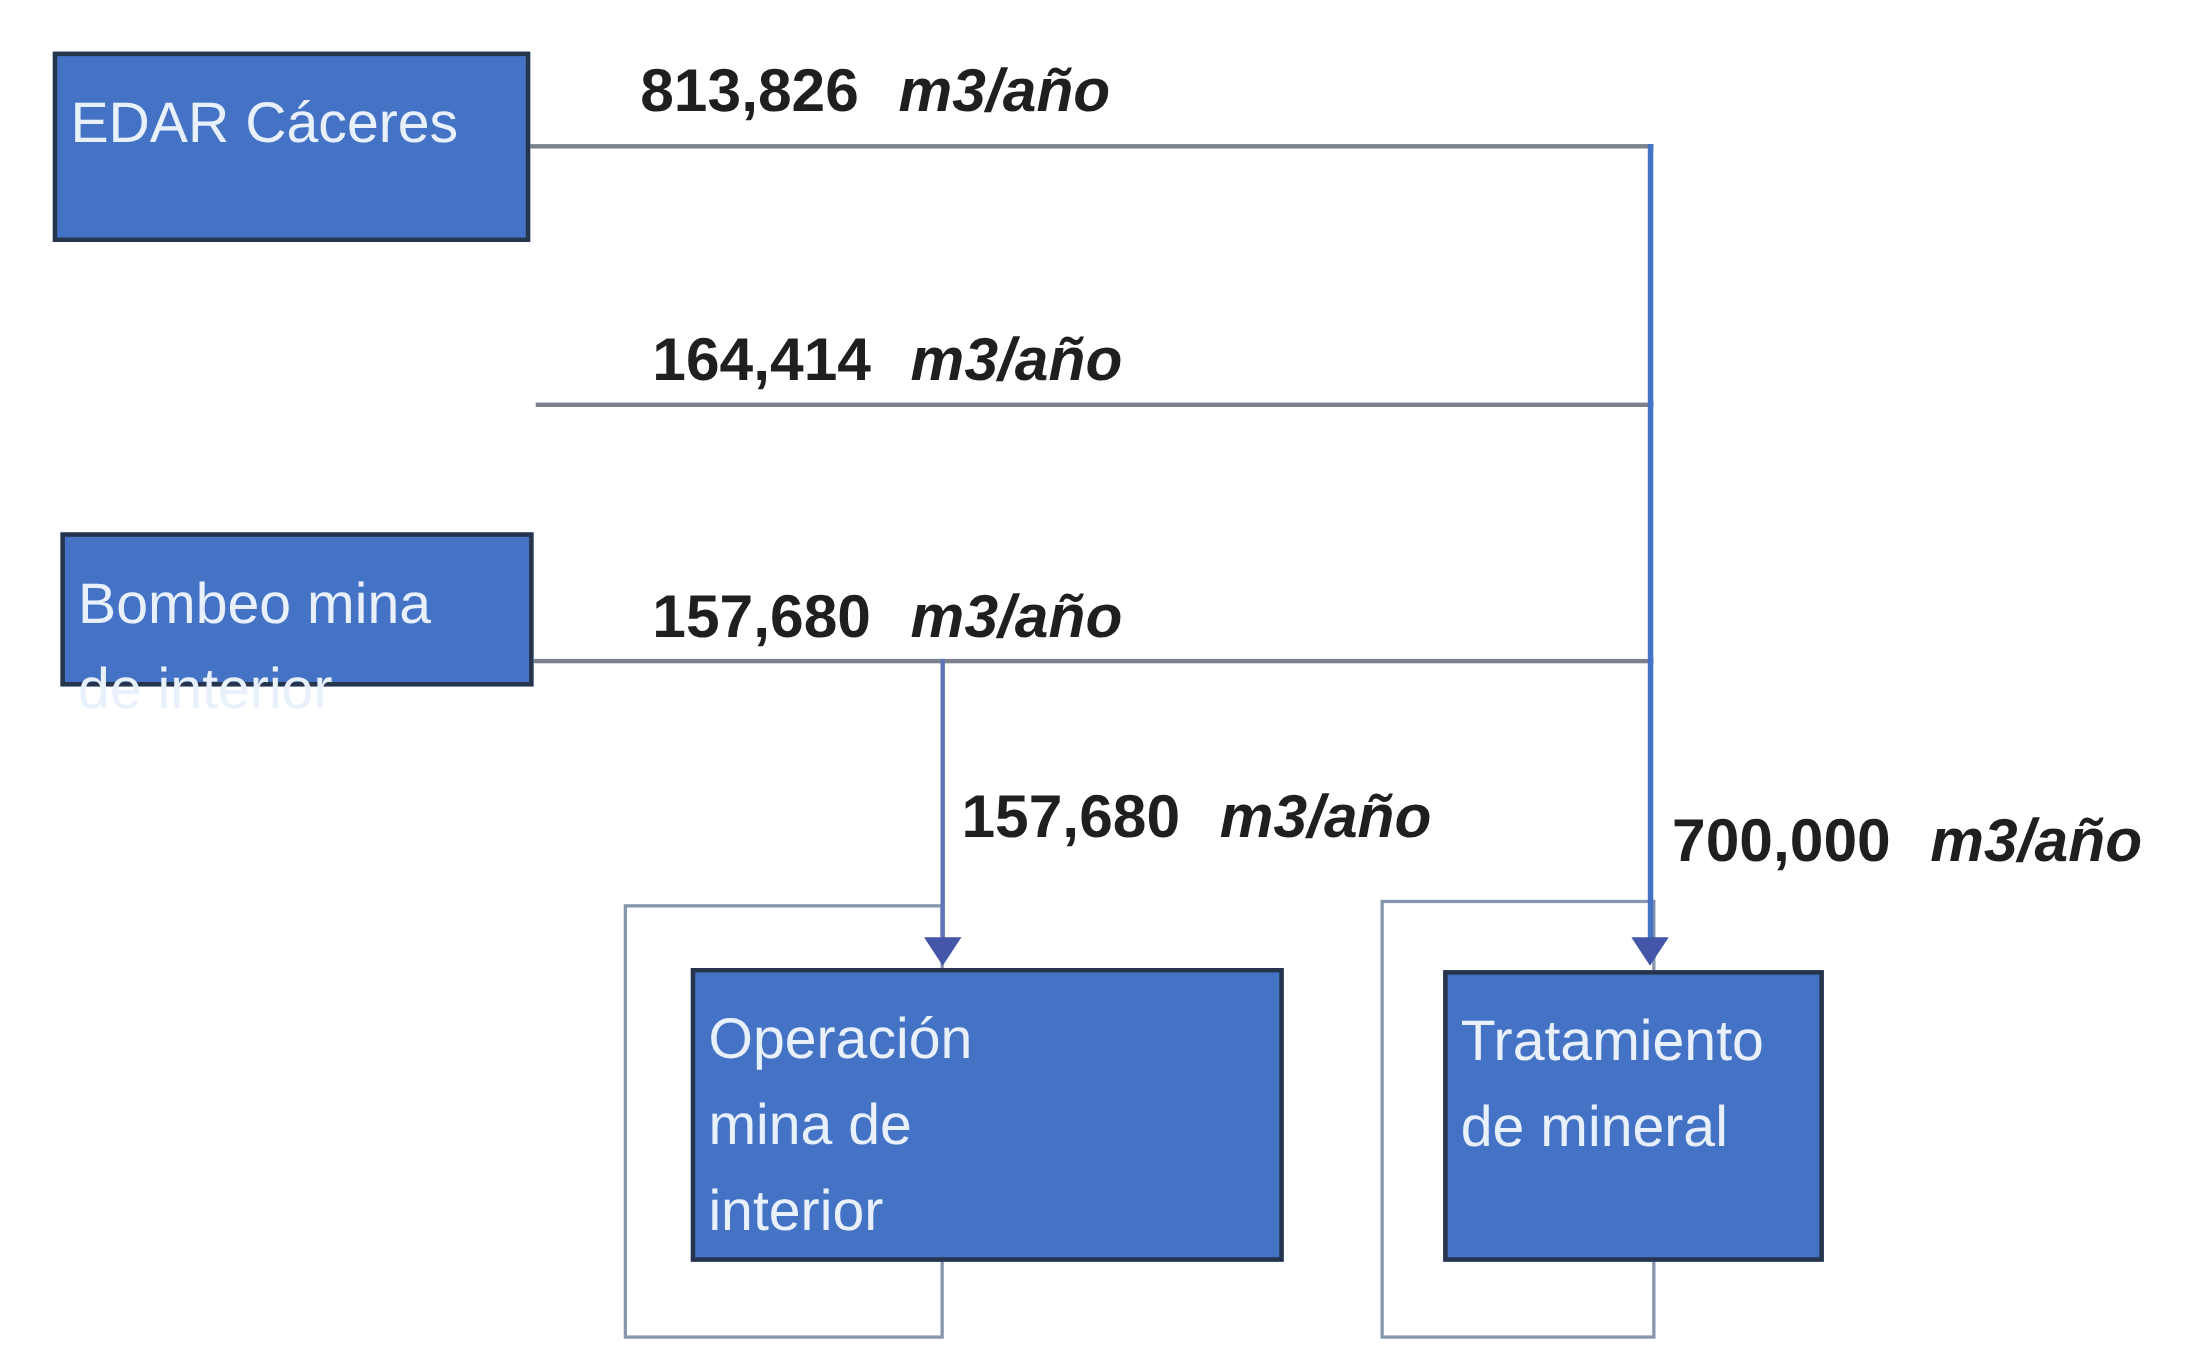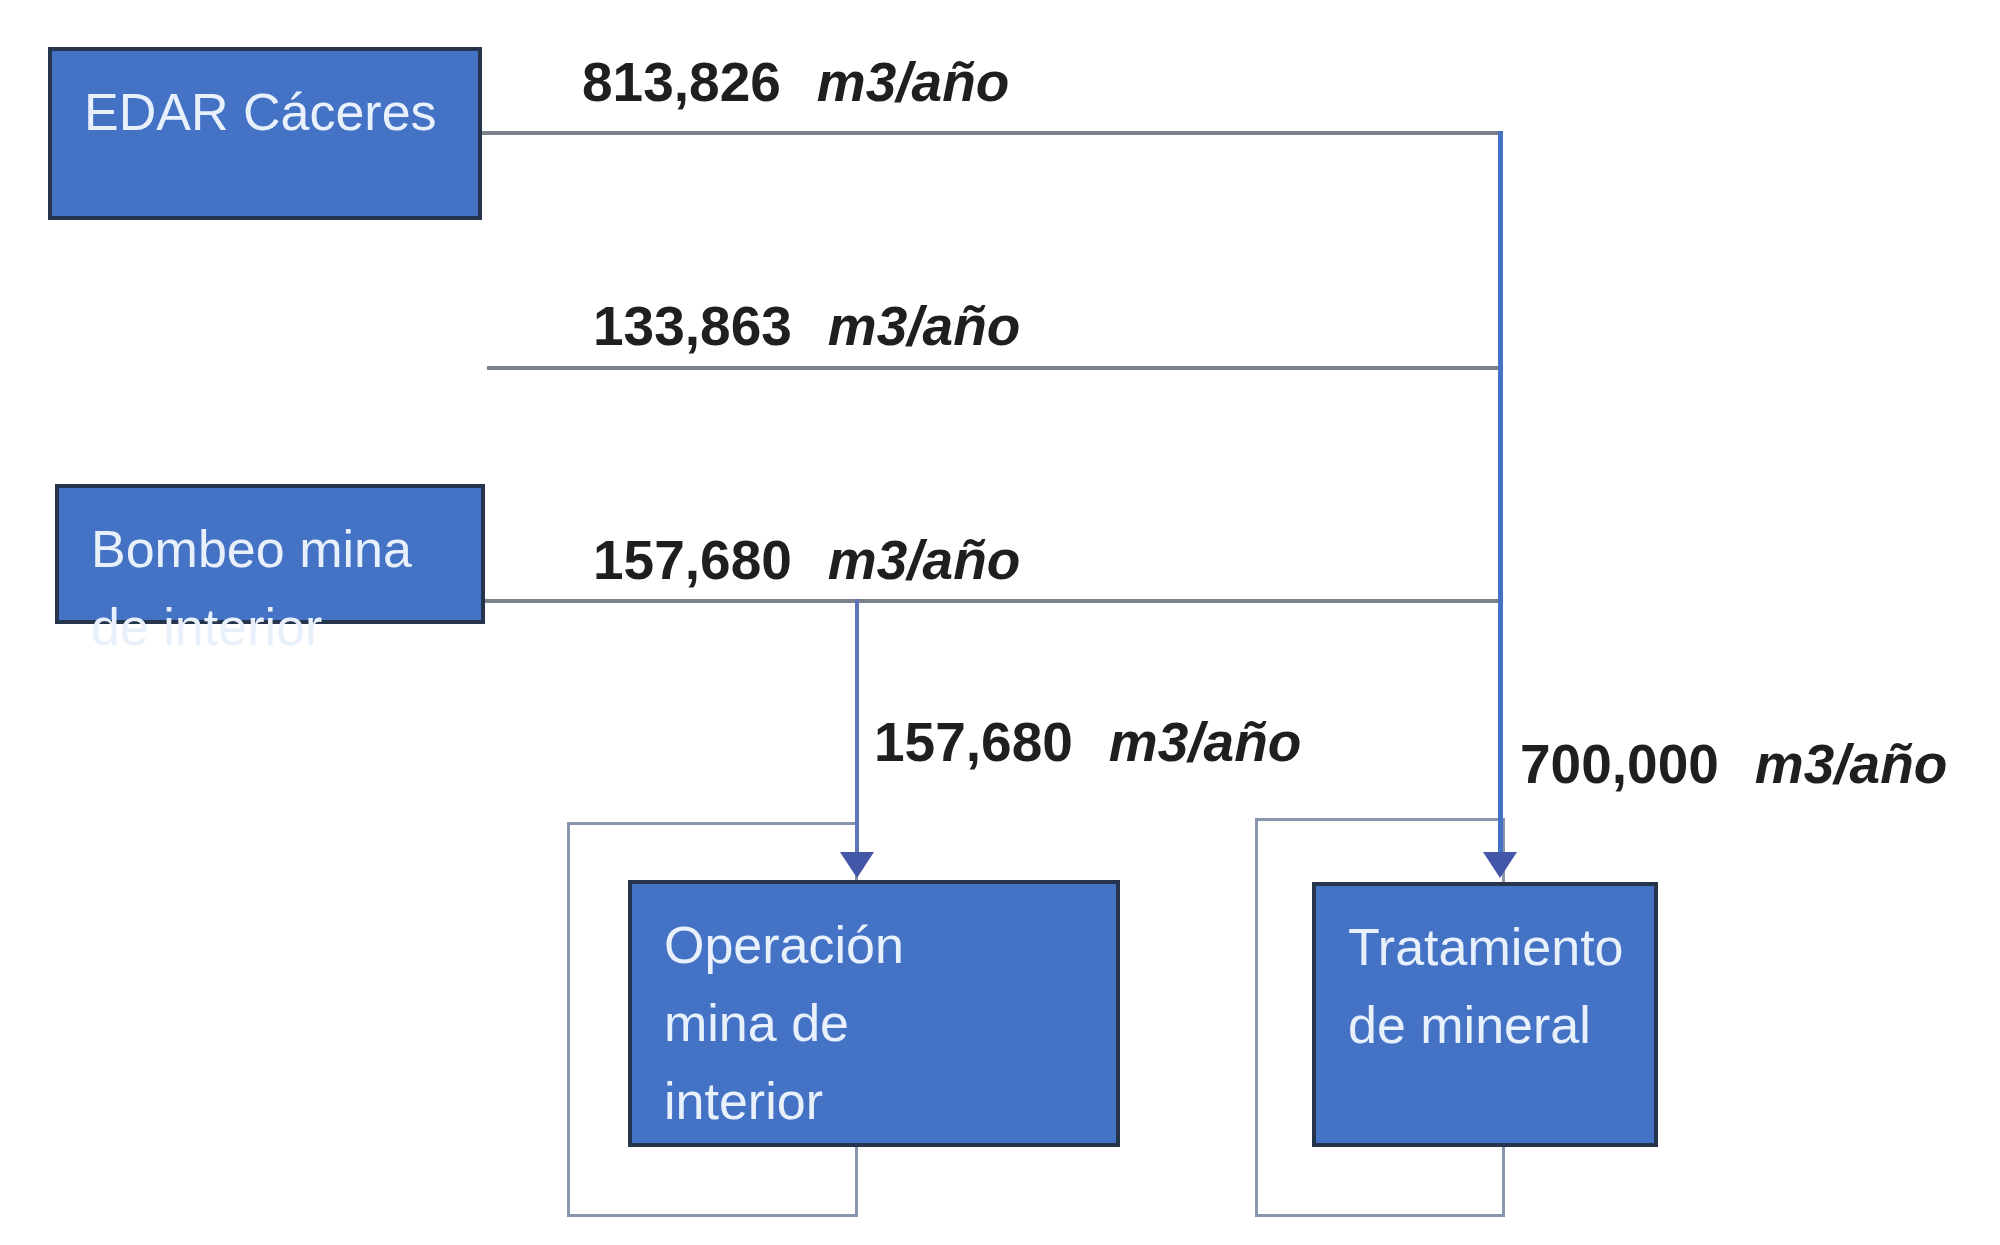--- a/index.html
+++ b/index.html
@@ -27,21 +27,21 @@
     overflow:hidden;
   }
   .node{
     position:absolute;
     box-sizing:border-box;
     background:var(--node-fill);
     border:4px solid var(--node-border);
     color:var(--node-text);
     font-size:52px;
     line-height:78px;
-    padding:22px 10px 0 32px;
+    padding:22px 10px 0 12px;
     white-space:pre-line;
     z-index:5;
   }
   .hline{
     position:absolute;
     height:4px;
     background:var(--connector-gray);
     z-index:2;
   }
   .vline{
@@ -74,21 +74,21 @@
     line-height:1.12;
     white-space:nowrap;
     z-index:6;
   }
   .flow-label .unit{margin-left:36px;font-style:italic;}
 
   
   #node-edar        {left:48px;  top:47px;  width:434px; height:173px;}
   #node-escorrentias{left:54px;  top:272px; width:433px; height:193px;}
   #node-bombeo      {left:55px;  top:484px; width:430px; height:140px;}
-  #node-operacion   {left:628px; top:880px; width:492px; height:267px;}
+  #node-operacion   {left:628px; top:880px; width:539px; height:267px;}
   #node-tratamiento {left:1312px;top:882px; width:346px; height:265px;}
 
   #line-edar        {left:482px; top:131px; width:1021px;}
   #line-escorrentias{left:487px; top:366px; width:1016px;}
   #line-bombeo      {left:485px; top:599px; width:1018px;}
 
   #vline-main   {left:1498px; top:131px; height:725px;}
   #vline-branch {left:855px;  top:599px; height:257px;}
 
   #arrow-operacion  {left:840px;  top:852px;}
@@ -128,21 +128,21 @@
   <div class="node" id="node-operacion">Operación
 mina de
 interior</div>
   <div class="node" id="node-tratamiento">Tratamiento
 de mineral</div>
 
   <div class="flow-label" id="label-edar">
     <span>813,826</span><span class="unit">m3/año</span>
   </div>
   <div class="flow-label" id="label-escorrentias">
-    <span>133,863</span><span class="unit">m3/año</span>
+    <span>164,414</span><span class="unit">m3/año</span>
   </div>
   <div class="flow-label" id="label-bombeo">
     <span>157,680</span><span class="unit">m3/año</span>
   </div>
   <div class="flow-label" id="label-operacion">
     <span>157,680</span><span class="unit">m3/año</span>
   </div>
   <div class="flow-label" id="label-tratamiento">
     <span>700,000</span><span class="unit">m3/año</span>
   </div>

